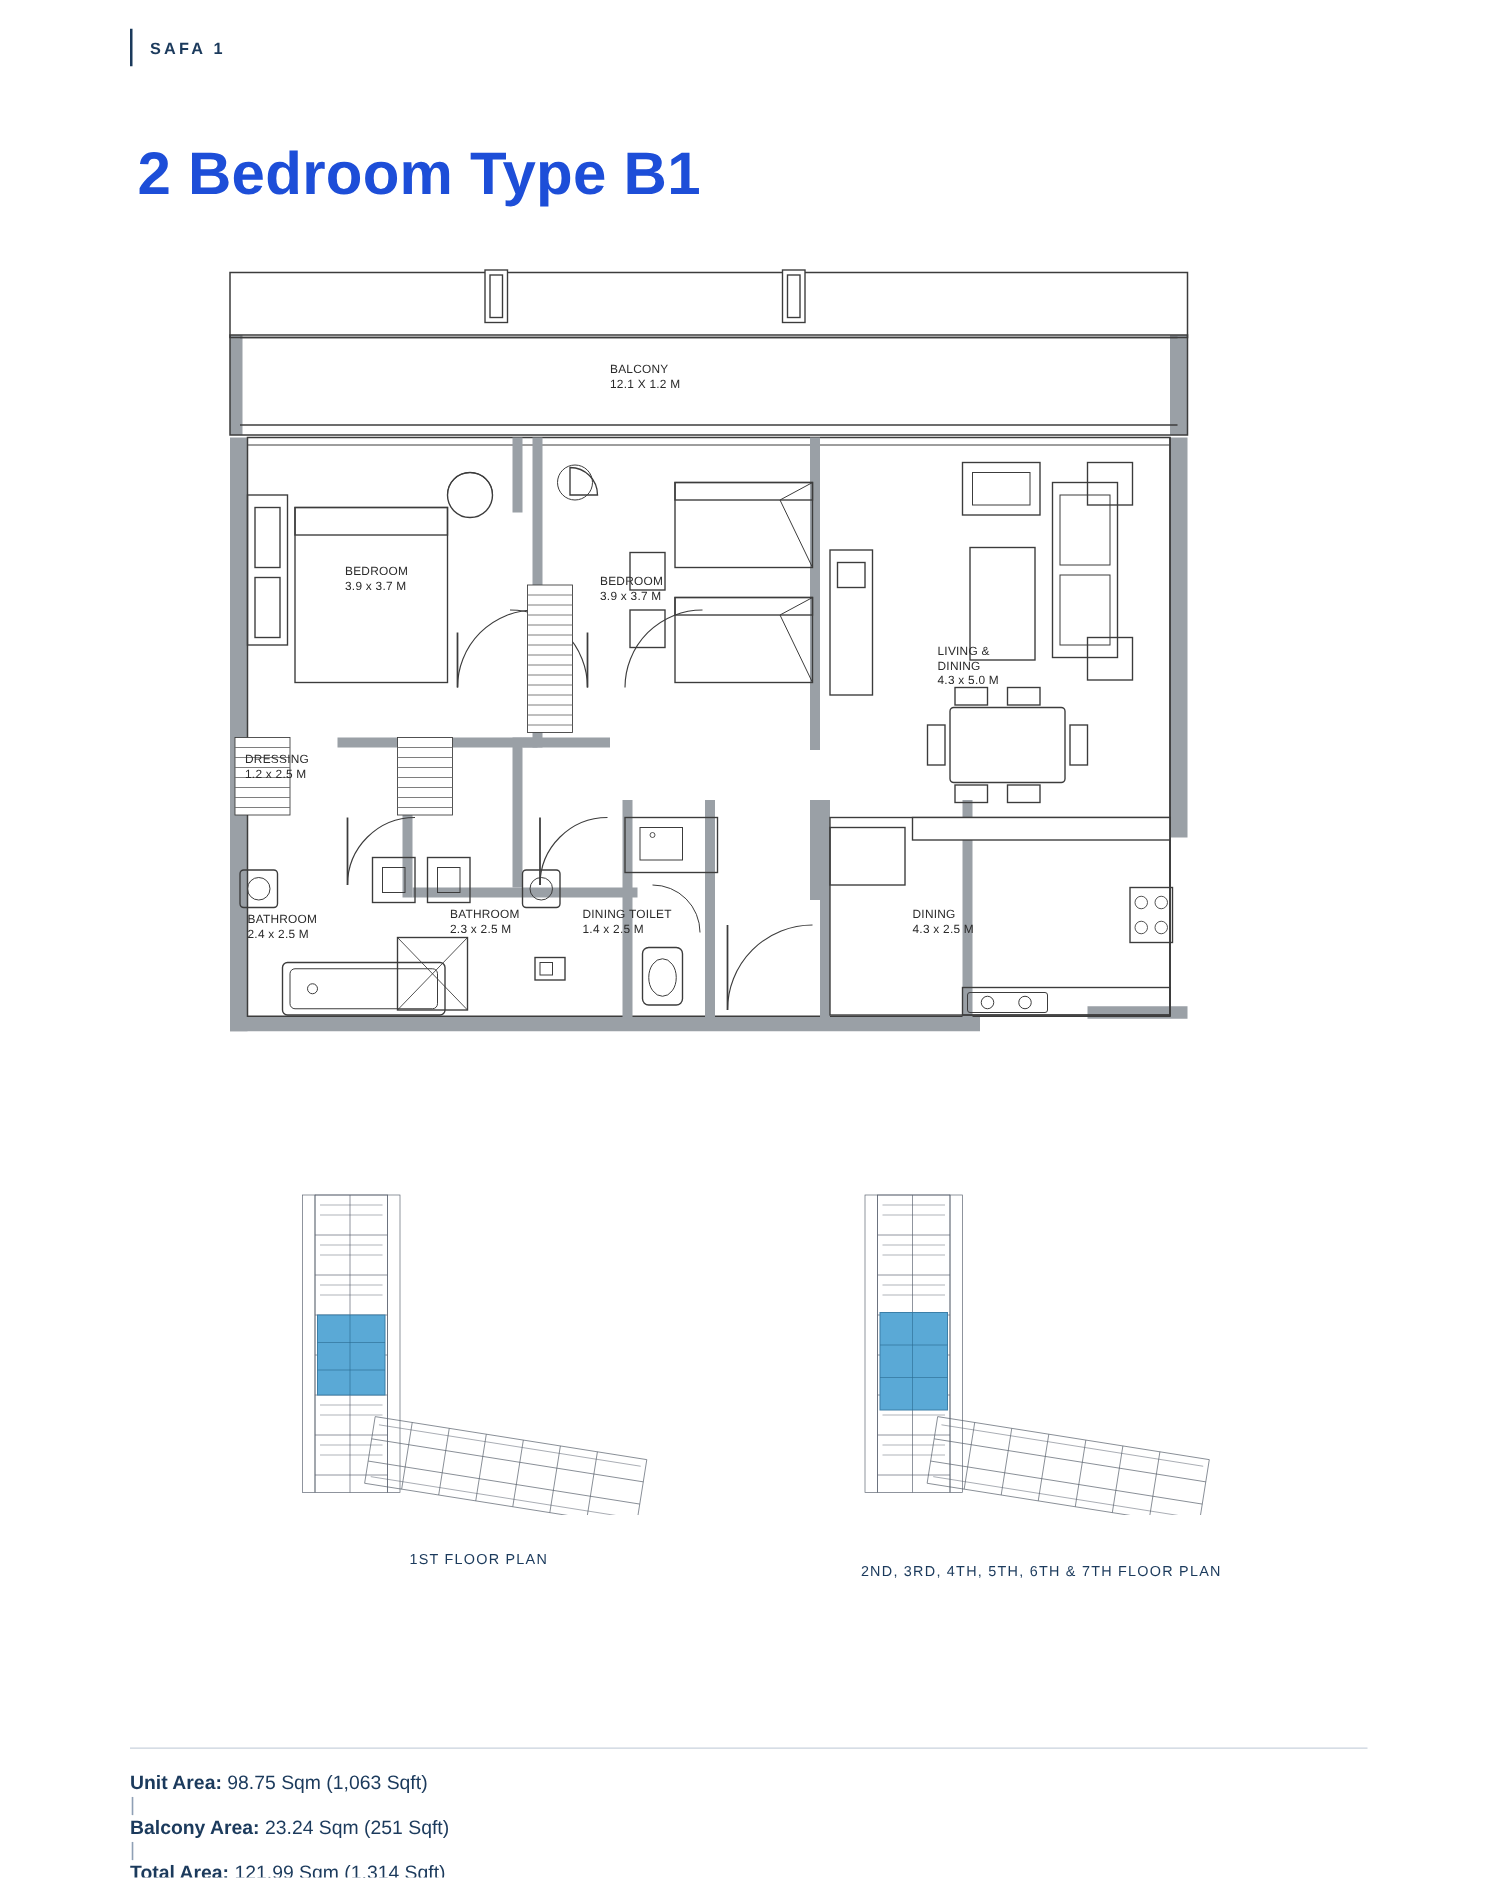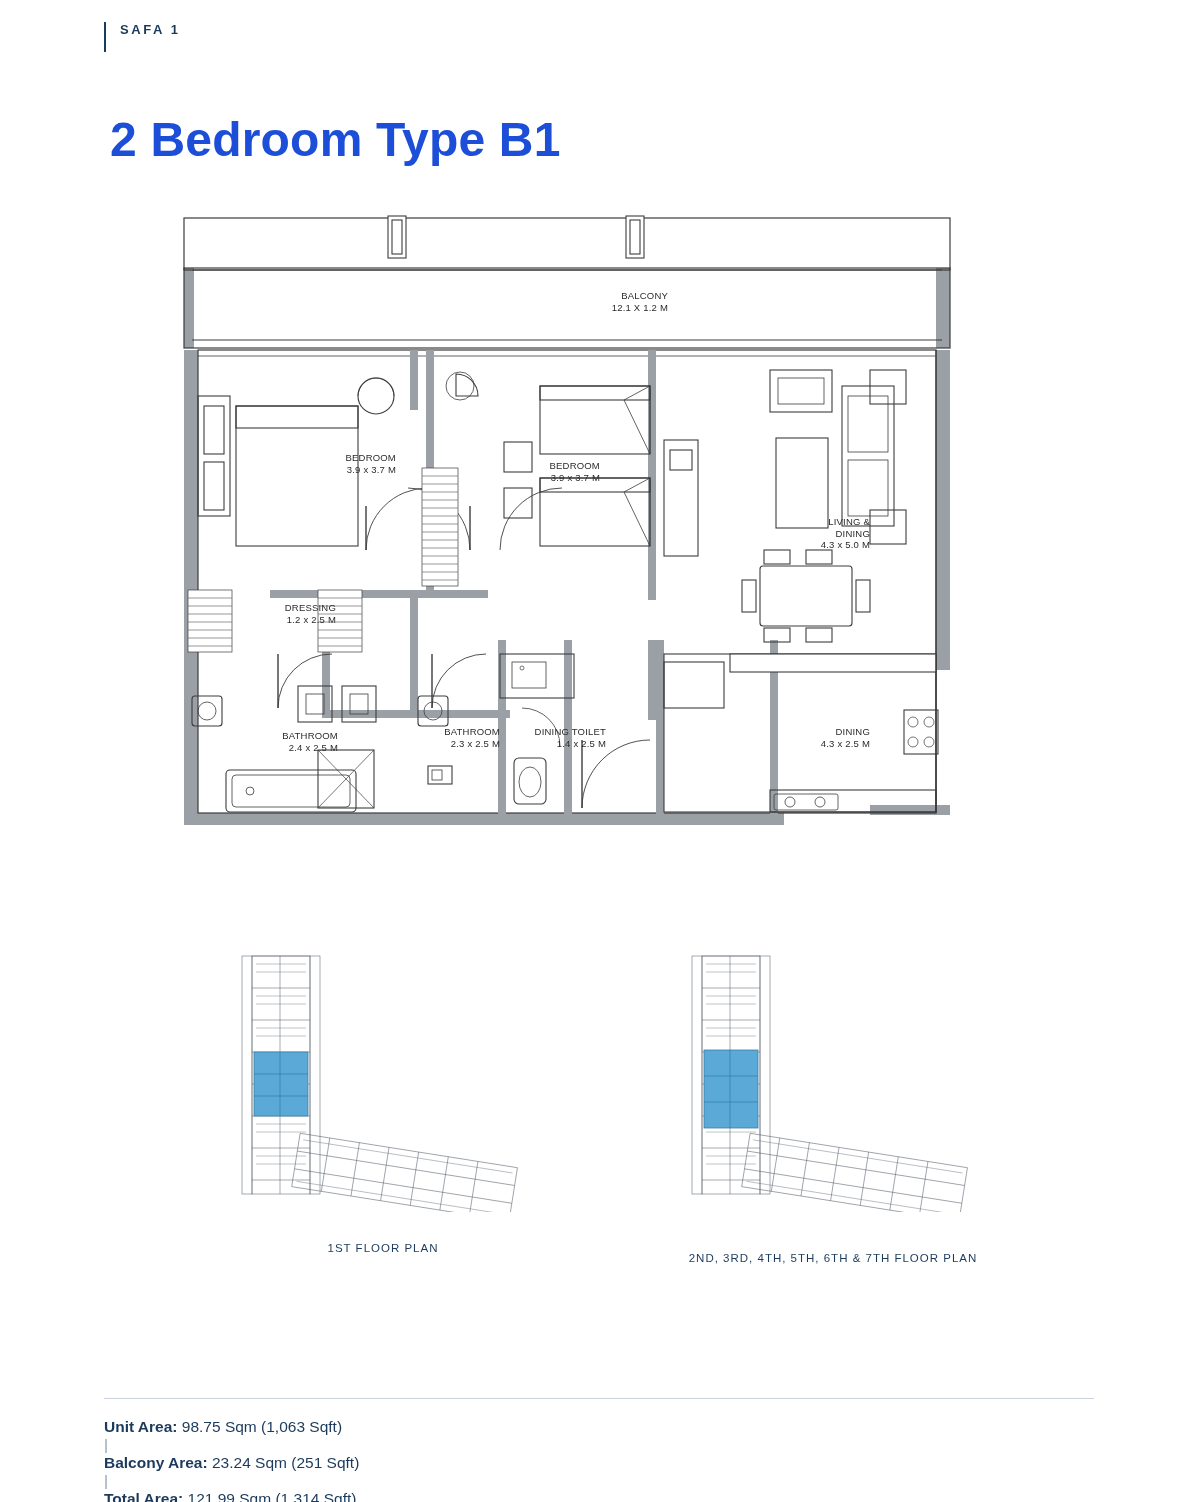--- a/index.html
+++ b/index.html
@@ -15,21 +15,21 @@
     color: #1b2a4a;
     overflow: hidden;
   }
 
   
   .brand-row {
     position: absolute;
     left: 104px;
     top: 22px;
     display: flex;
-    align-items: flex-start;
+    align-items: center;
     height: 32px;
   }
   .brand-rule {
     width: 2px;
     height: 30px;
     background: #1b3a5c;
     margin-right: 14px;
   }
   .brand-text {
     font-size: 13px;
@@ -56,21 +56,21 @@
     width: 820px;
     height: 640px;
   }
   .plan-wrap svg { display: block; }
 
   .room-label {
     position: absolute;
     font-size: 9.5px;
     line-height: 11.5px;
     color: #2b2b2b;
-    text-align: right;
+    text-align: left;
     white-space: nowrap;
     letter-spacing: 0.2px;
   }
 
   
   .keyplan {
     position: absolute;
   }
   .keyplan svg { display: block; }
   .keyplan-caption {

